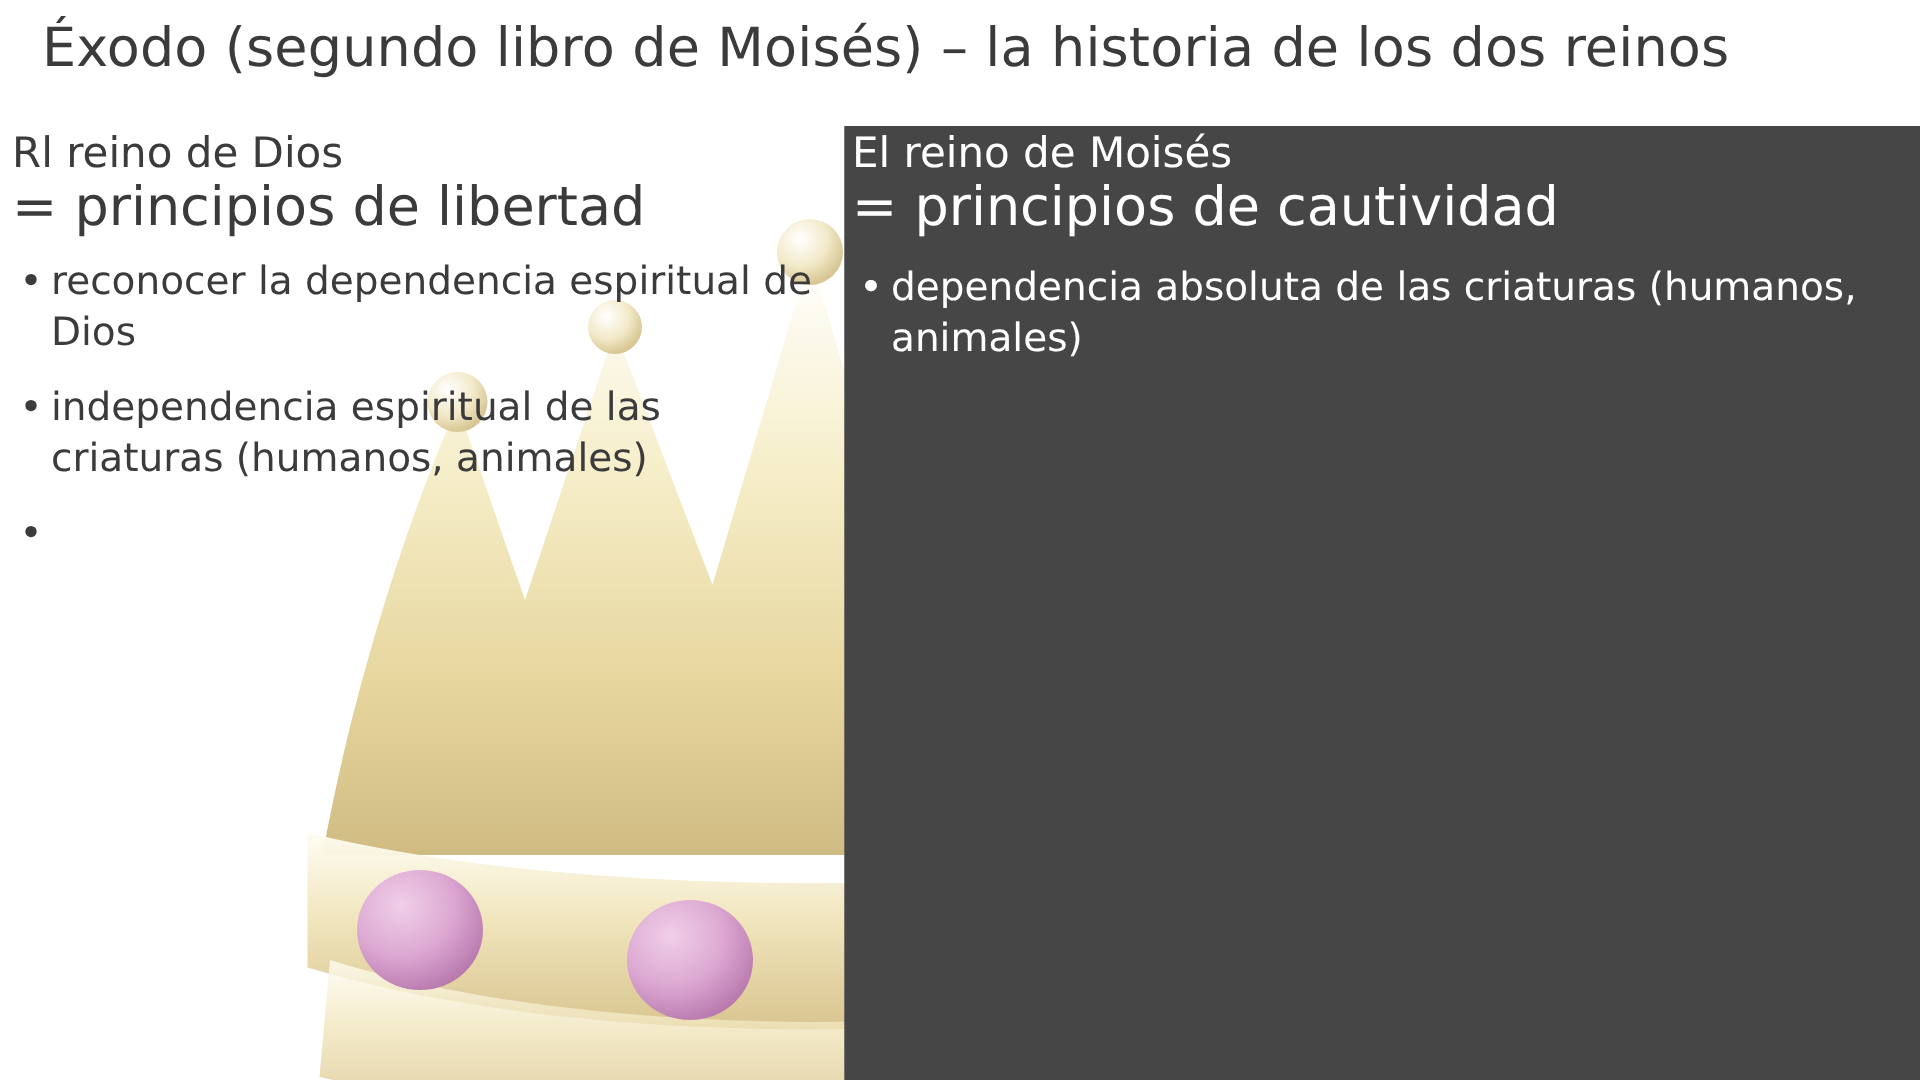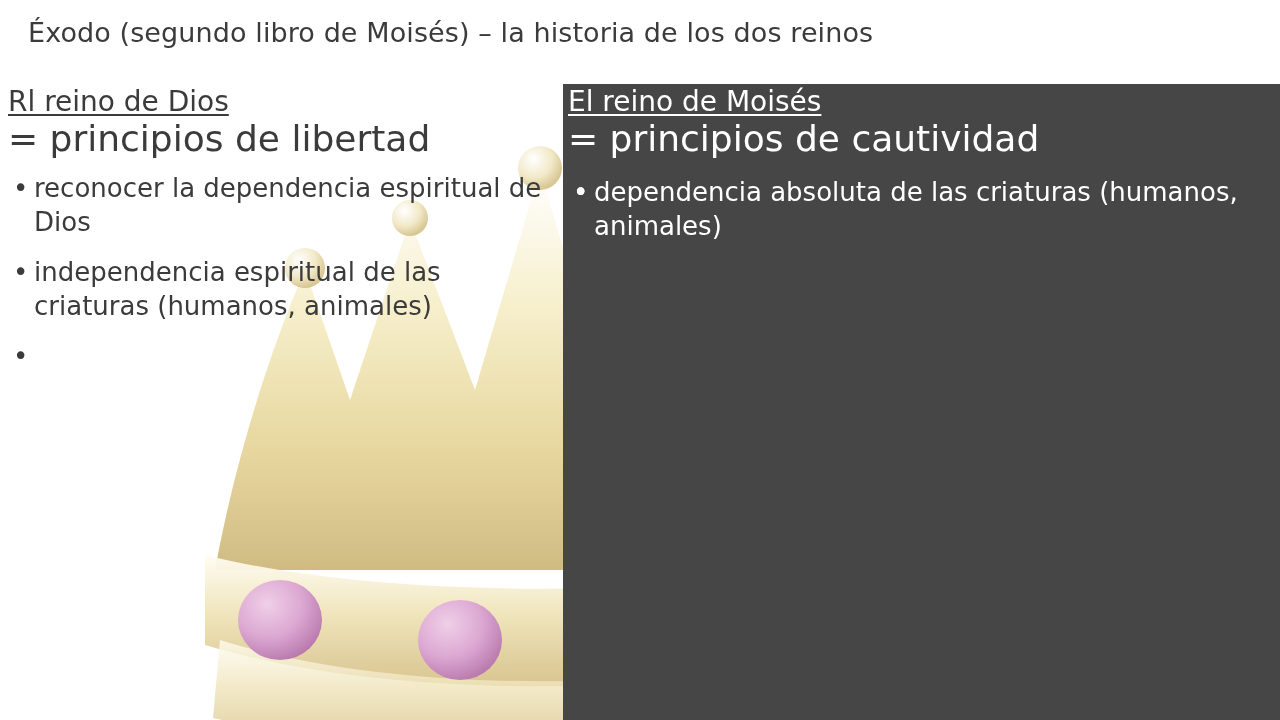--- a/index.html
+++ b/index.html
@@ -46,21 +46,21 @@
     inset: 0;
     background: rgba(70,70,70,0.86);
   }
 
   
   .title {
     position: absolute;
     left: 28px;
     top: 12px;
     width: 1180px;
-    font-size: 27px;
+    font-size: 36px;
     line-height: 42px;
     color: #3b3b3b;
     letter-spacing: 0.1px;
     white-space: nowrap;
   }
 
   
   .col {
     position: absolute;
     top: 84px;
@@ -72,21 +72,20 @@
   }
   .col-right {
     left: 568px;
     width: 700px;
     color: #ffffff;
   }
 
   .col-heading {
     font-size: 28px;
     line-height: 36px;
-    text-decoration: underline;
     text-underline-offset: 3px;
     margin: 0 0 1px 0;
     font-weight: 400;
   }
   .col-subheading {
     font-size: 36px;
     line-height: 36px;
     margin: 0 0 14px 0;
   }
 

